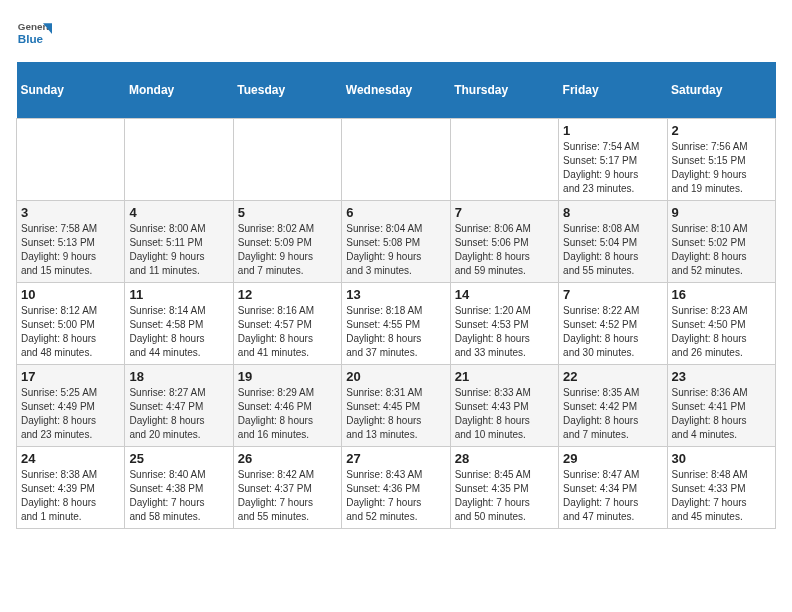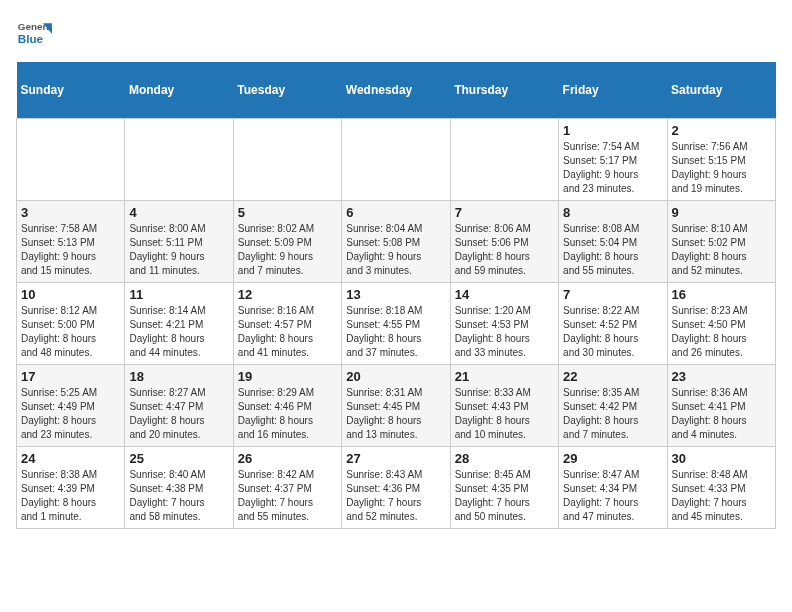--- a/index.html
+++ b/index.html
@@ -188,21 +188,21 @@
         <td>
           <span class="day-num">10</span>
           <div class="day-info" style="white-space: pre-line;">Sunrise: 8:12 AM
 Sunset: 5:00 PM
 Daylight: 8 hours
 and 48 minutes.</div>
         </td>
         <td>
           <span class="day-num">11</span>
           <div class="day-info" style="white-space: pre-line;">Sunrise: 8:14 AM
-Sunset: 4:21 PM
+Sunset: 4:58 PM
 Daylight: 8 hours
 and 44 minutes.</div>
         </td>
         <td>
           <span class="day-num">12</span>
           <div class="day-info" style="white-space: pre-line;">Sunrise: 8:16 AM
 Sunset: 4:57 PM
 Daylight: 8 hours
 and 41 minutes.</div>
         </td>

